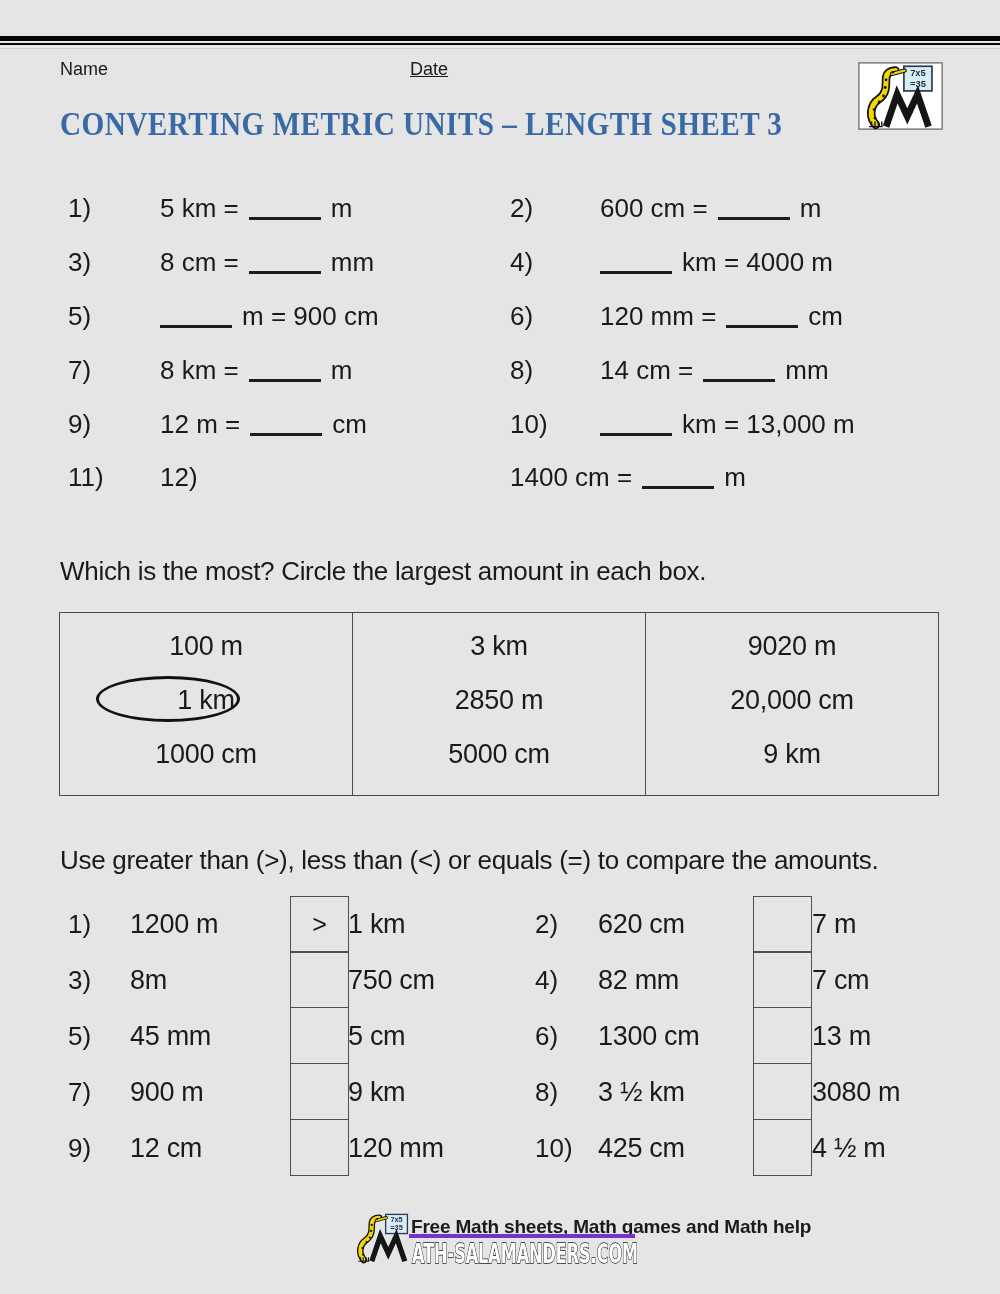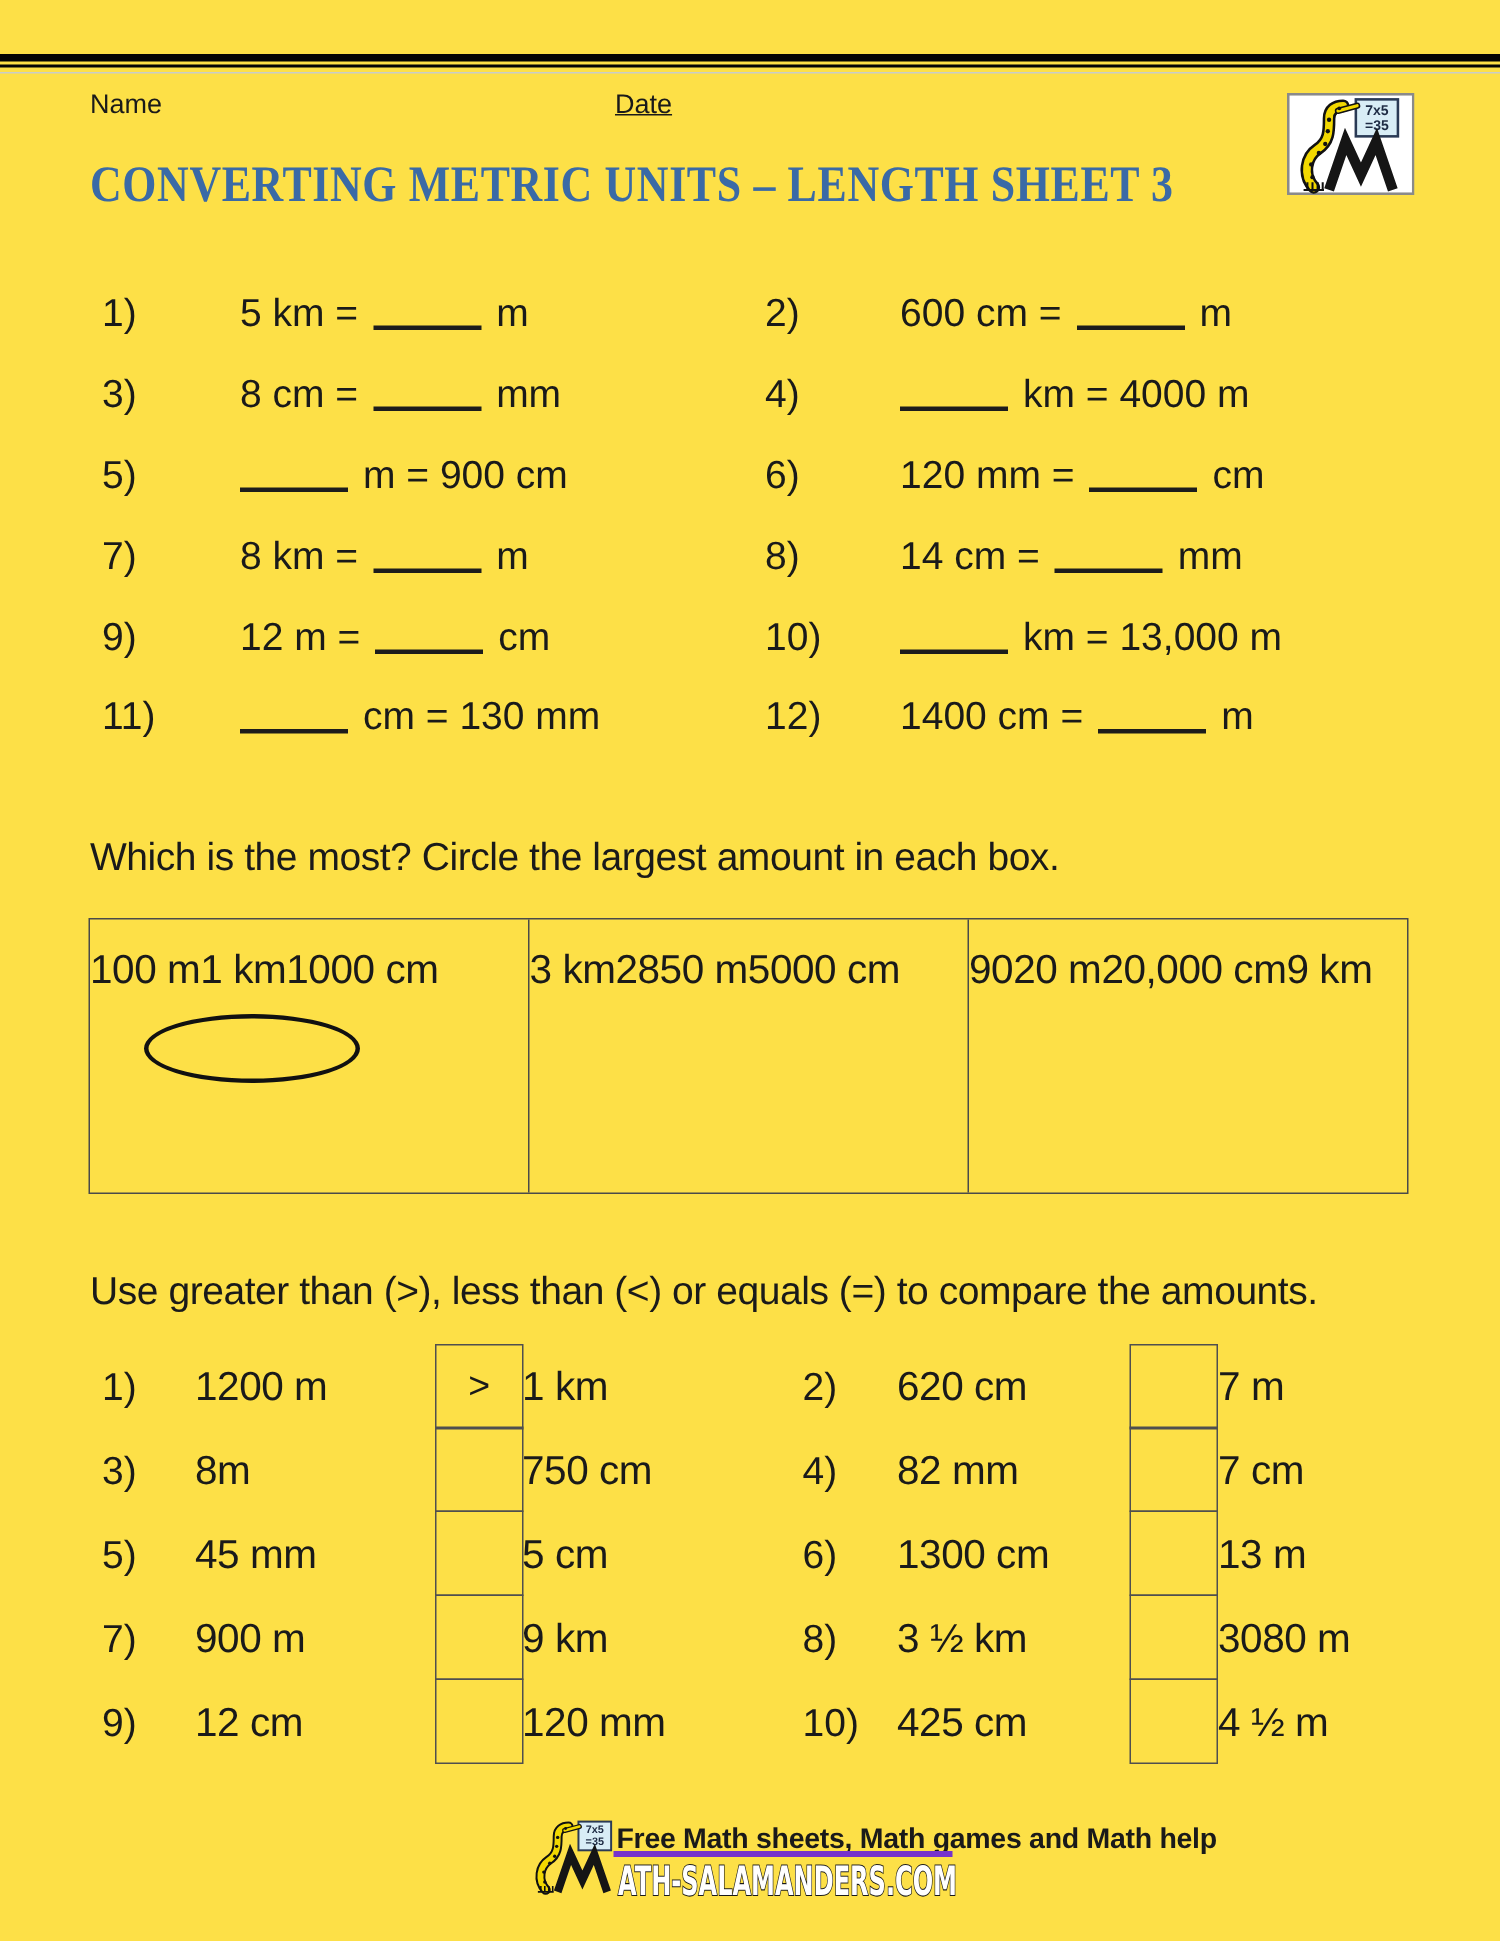--- a/index.html
+++ b/index.html
@@ -1,18 +1,18 @@
 <!DOCTYPE html>
 <html><head>
 <meta charset="utf-8">
 <style>
   html,body{margin:0;padding:0;background:#ffffff;}
   .page{
     position:relative;width:1000px;height:1294px;margin:0 auto;
-    background:#fde047;color:#1a1a1a;
+    background:#e5e5e5;color:#1a1a1a;
     font-family:"Liberation Sans",sans-serif;overflow:hidden;
   }
   
   .rule-thick{position:absolute;left:0;top:36px;width:1000px;height:5px;background:#050505;}
   .rule-thin{position:absolute;left:0;top:43px;width:1000px;height:2px;background:#050505;}
   .rule-faint{position:absolute;left:0;top:48px;width:1000px;height:1px;background:#c9cdc9;}
 
   .name-label{position:absolute;left:60px;top:59px;font-size:18px;}
   .date-label{position:absolute;left:410px;top:59px;font-size:18px;text-decoration:underline;}
 
@@ -39,21 +39,21 @@
     margin-left:10px;margin-right:10px;
   }
   .q-before:empty + .blank{margin-left:0;}
 
   
   .s2-heading{position:absolute;left:60px;top:556px;font-size:26px;letter-spacing:-0.3px;}
   .most-table{
     position:absolute;left:59px;top:612px;width:880px;height:184px;
     border:1.5px solid #4a4a4a;display:flex;box-sizing:border-box;background:transparent;
   }
-  .most-col{flex:1;display:flex;flex-direction:row;padding-top:6px;position:relative;}
+  .most-col{flex:1;display:flex;flex-direction:column;padding-top:6px;position:relative;}
   .most-col + .most-col{border-left:1.5px solid #4a4a4a;}
   .most-cell{height:54px;display:flex;align-items:center;justify-content:center;font-size:27px;letter-spacing:-0.3px;}
   .circle-mark{
     position:absolute;left:36px;top:63px;width:144px;height:46px;
     border:3.5px solid #111;border-radius:50%;box-sizing:border-box;pointer-events:none;
   }
 
   
   .s3-heading{position:absolute;left:60px;top:845px;font-size:26px;letter-spacing:-0.3px;}
   .cmp-grid{
@@ -144,21 +144,20 @@
     <div class="q"><span class="q-before">8 km =</span><span class="blank"></span><span class="q-after">m</span></div>
     <div class="q-num">8)</div>
     <div class="q"><span class="q-before">14 cm =</span><span class="blank"></span><span class="q-after">mm</span></div>
 
     <div class="q-num">9)</div>
     <div class="q"><span class="q-before">12 m =</span><span class="blank"></span><span class="q-after">cm</span></div>
     <div class="q-num">10)</div>
     <div class="q"><span class="q-before"></span><span class="blank"></span><span class="q-after">km = 13,000 m</span></div>
 
     <div class="q-num">11)</div>
-    <div class="q"><span class="q-before"></span><span class="blank"></span><span class="q-after">cm = 130 mm</span></div>
     <div class="q-num">12)</div>
     <div class="q"><span class="q-before">1400 cm =</span><span class="blank"></span><span class="q-after">m</span></div>
   </div>
 
   <div class="s2-heading">Which is the most? Circle the largest amount in each box.</div>
 
   <div class="most-table">
     <div class="most-col">
       <div class="most-cell">100 m</div>
       <div class="most-cell">1 km</div>

